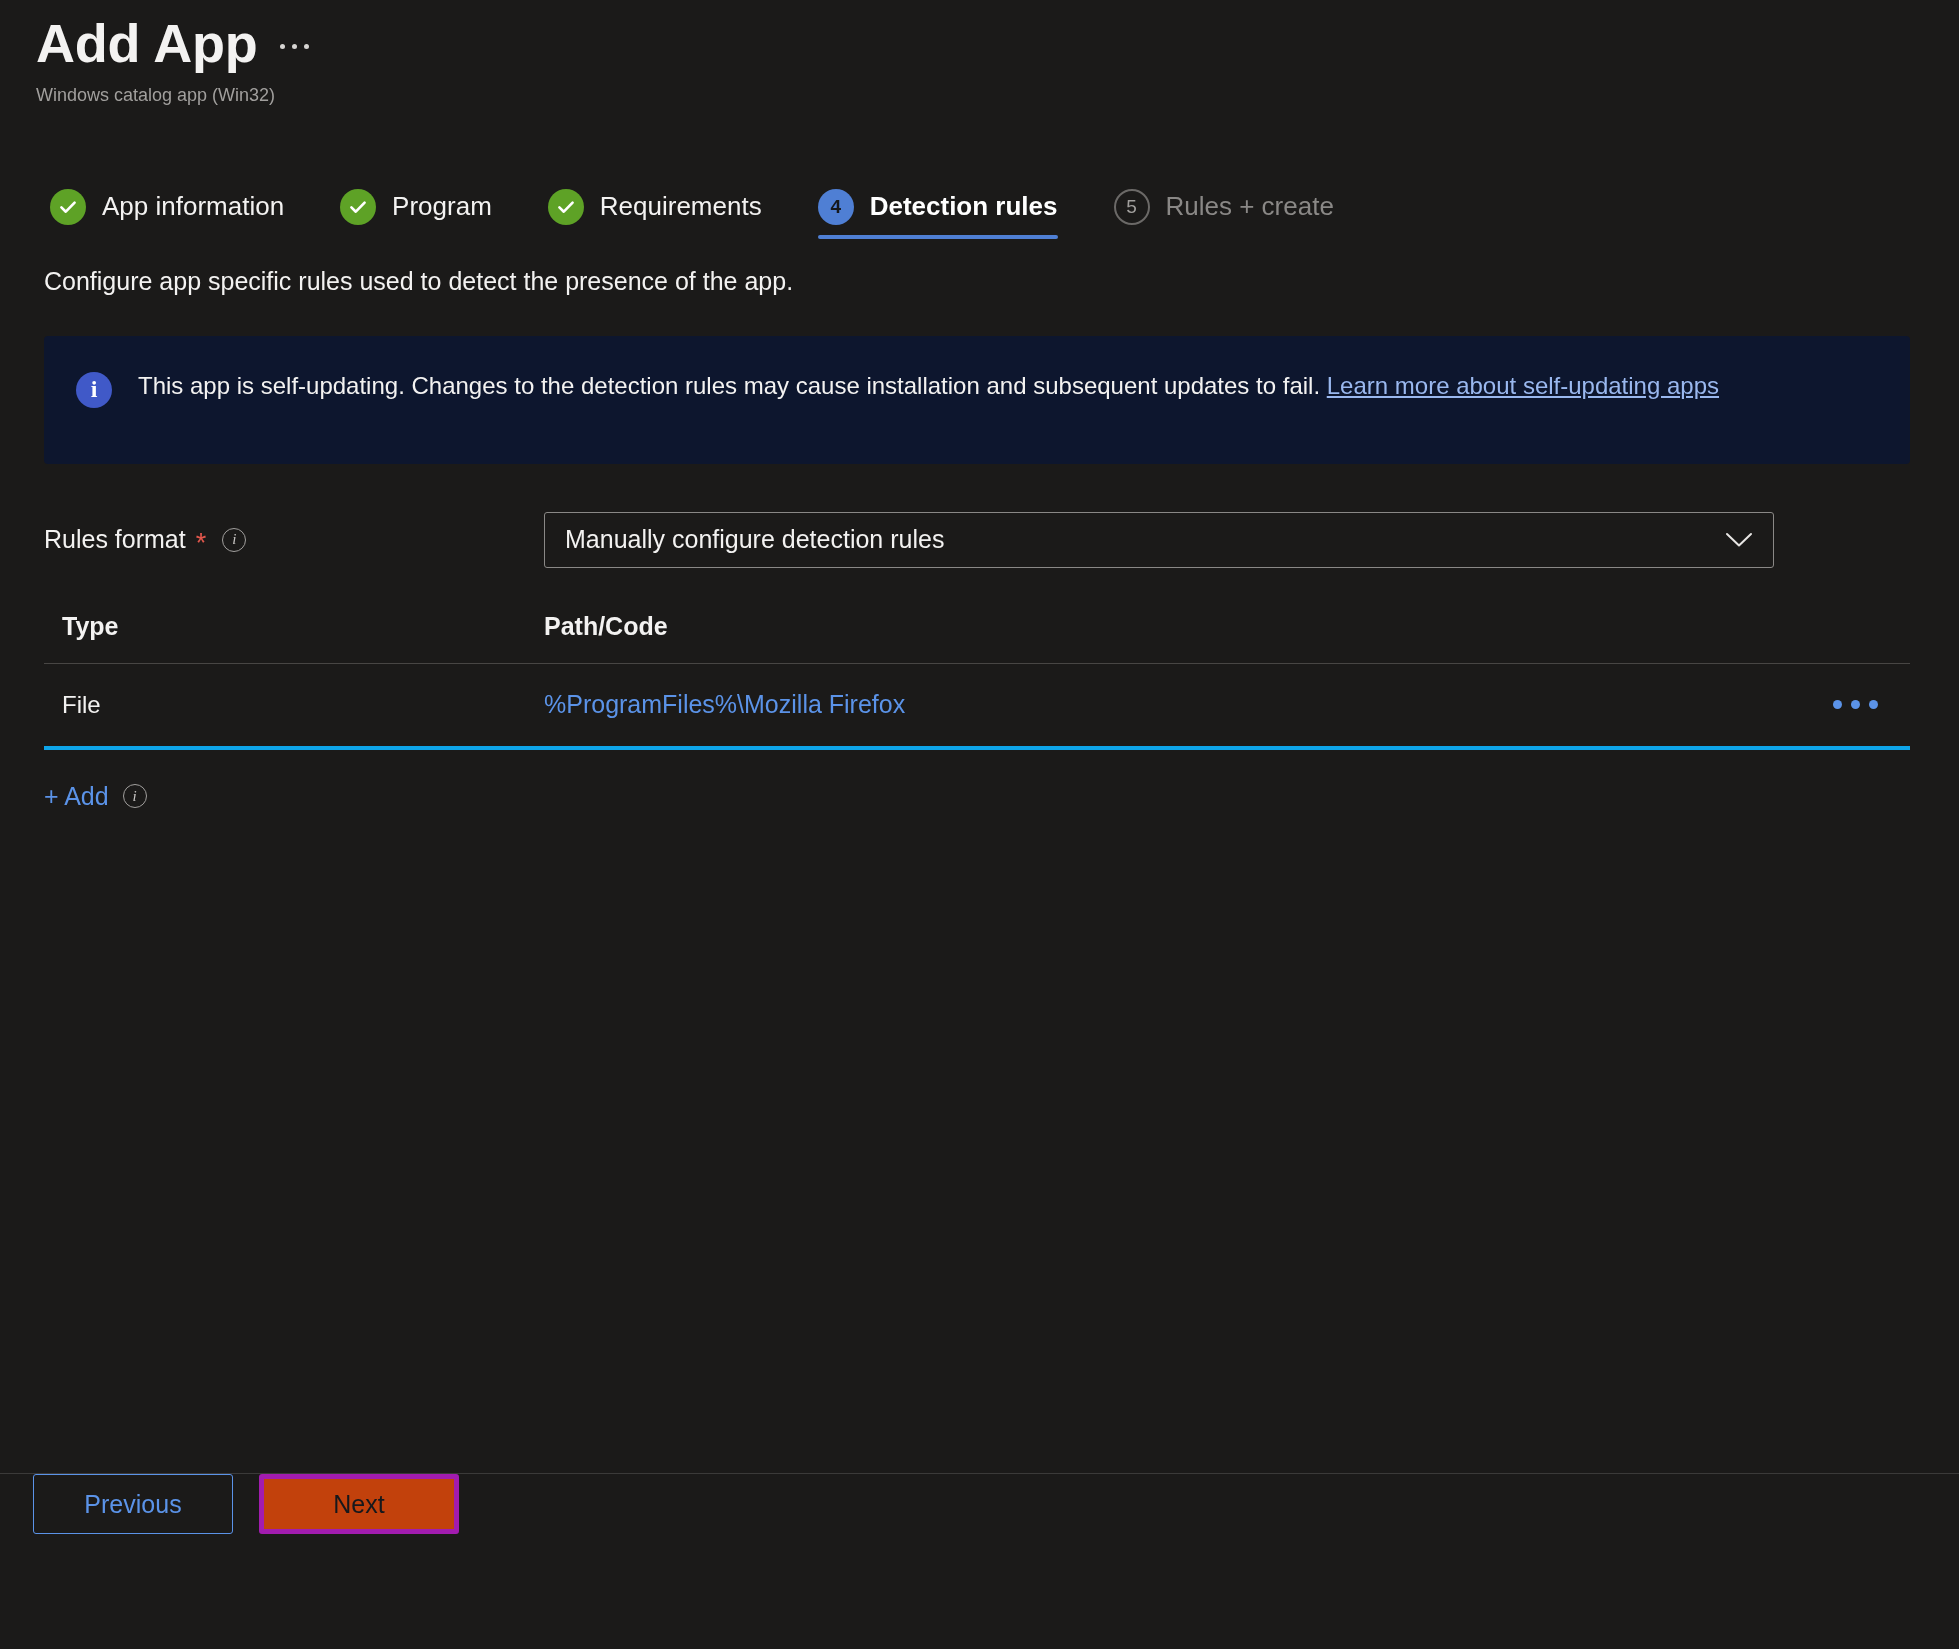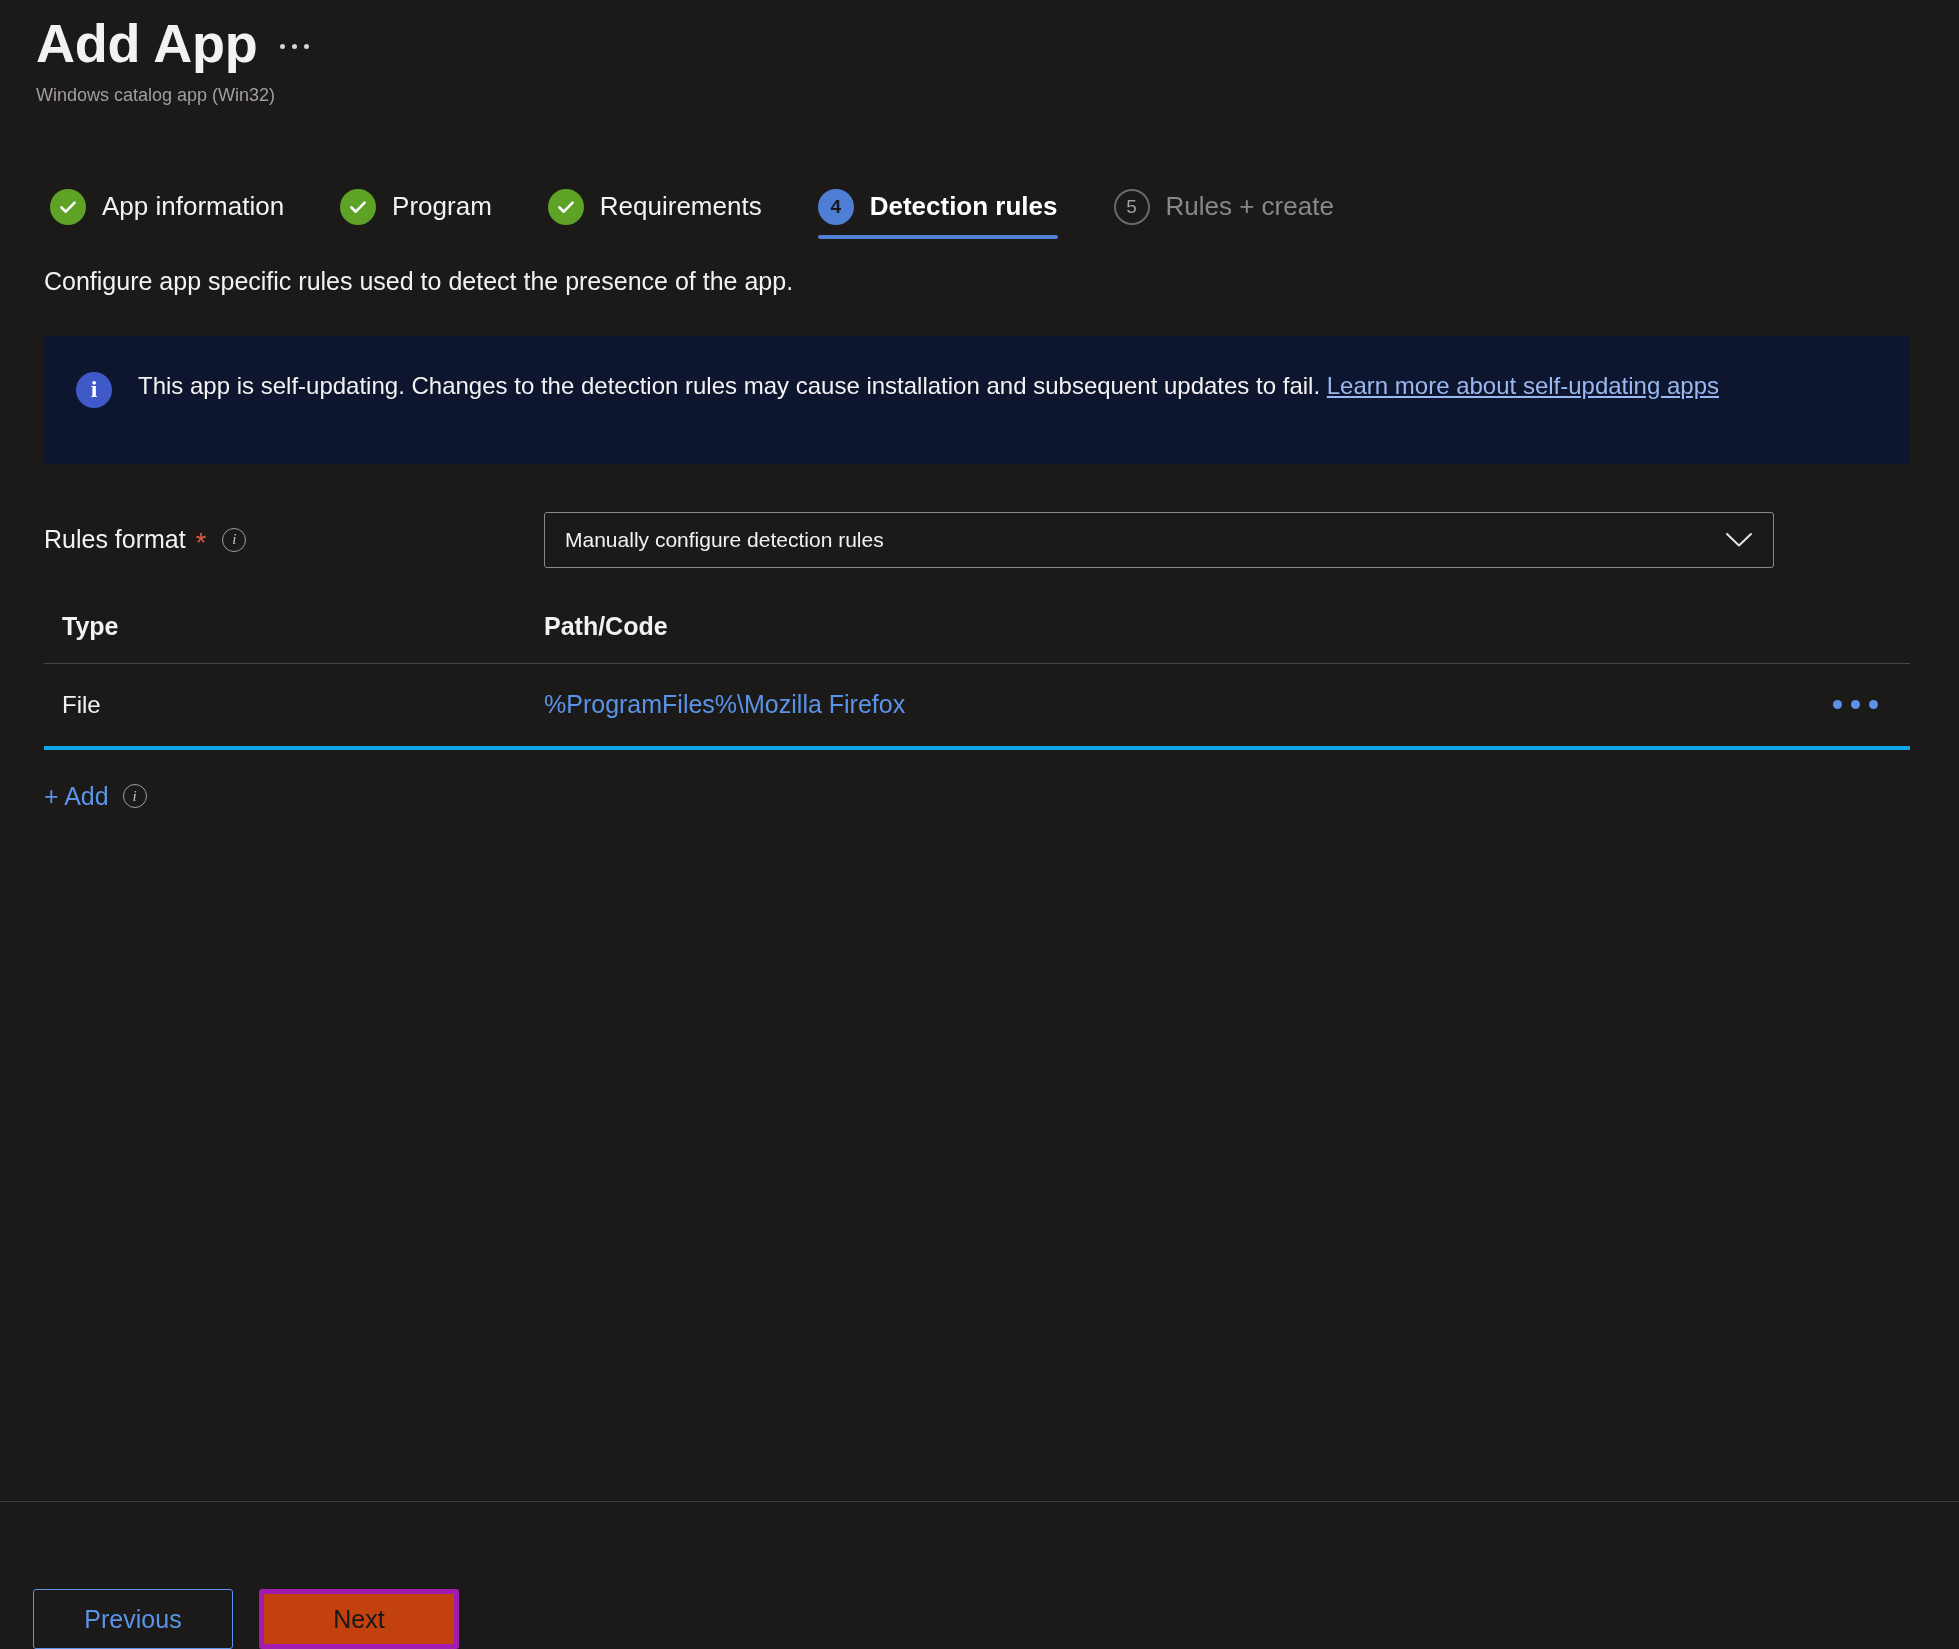--- a/index.html
+++ b/index.html
@@ -211,21 +211,21 @@
     border: 1px solid #8a8886;
     border-radius: 3px;
     display: flex;
     align-items: center;
     justify-content: space-between;
     padding: 0 20px 0 20px;
     box-sizing: border-box;
     cursor: pointer;
   }
   .dropdown .value {
-    font-size: 21px;
+    font-size: 25px;
     color: #f3f2f1;
   }
   .chev {
     color: #e8e6e4;
     display: flex;
     align-items: center;
   }
 
   
   .rules-table {
@@ -302,25 +302,25 @@
     cursor: pointer;
     text-decoration: none;
   }
 
   
   .footer {
     position: absolute;
     left: 0;
     right: 0;
     bottom: 0;
-    height: 148px;
+    height: 176px;
     border-top: 1px solid #3b3a39;
     background: #1b1a19;
     display: flex;
-    align-items: flex-end;
+    align-items: flex-start;
     padding-left: 33px;
     gap: 26px;
     box-sizing: border-box;
   }
   .btn {
     height: 60px;
     min-width: 200px;
     font-size: 25px;
     border-radius: 3px;
     display: inline-flex;

